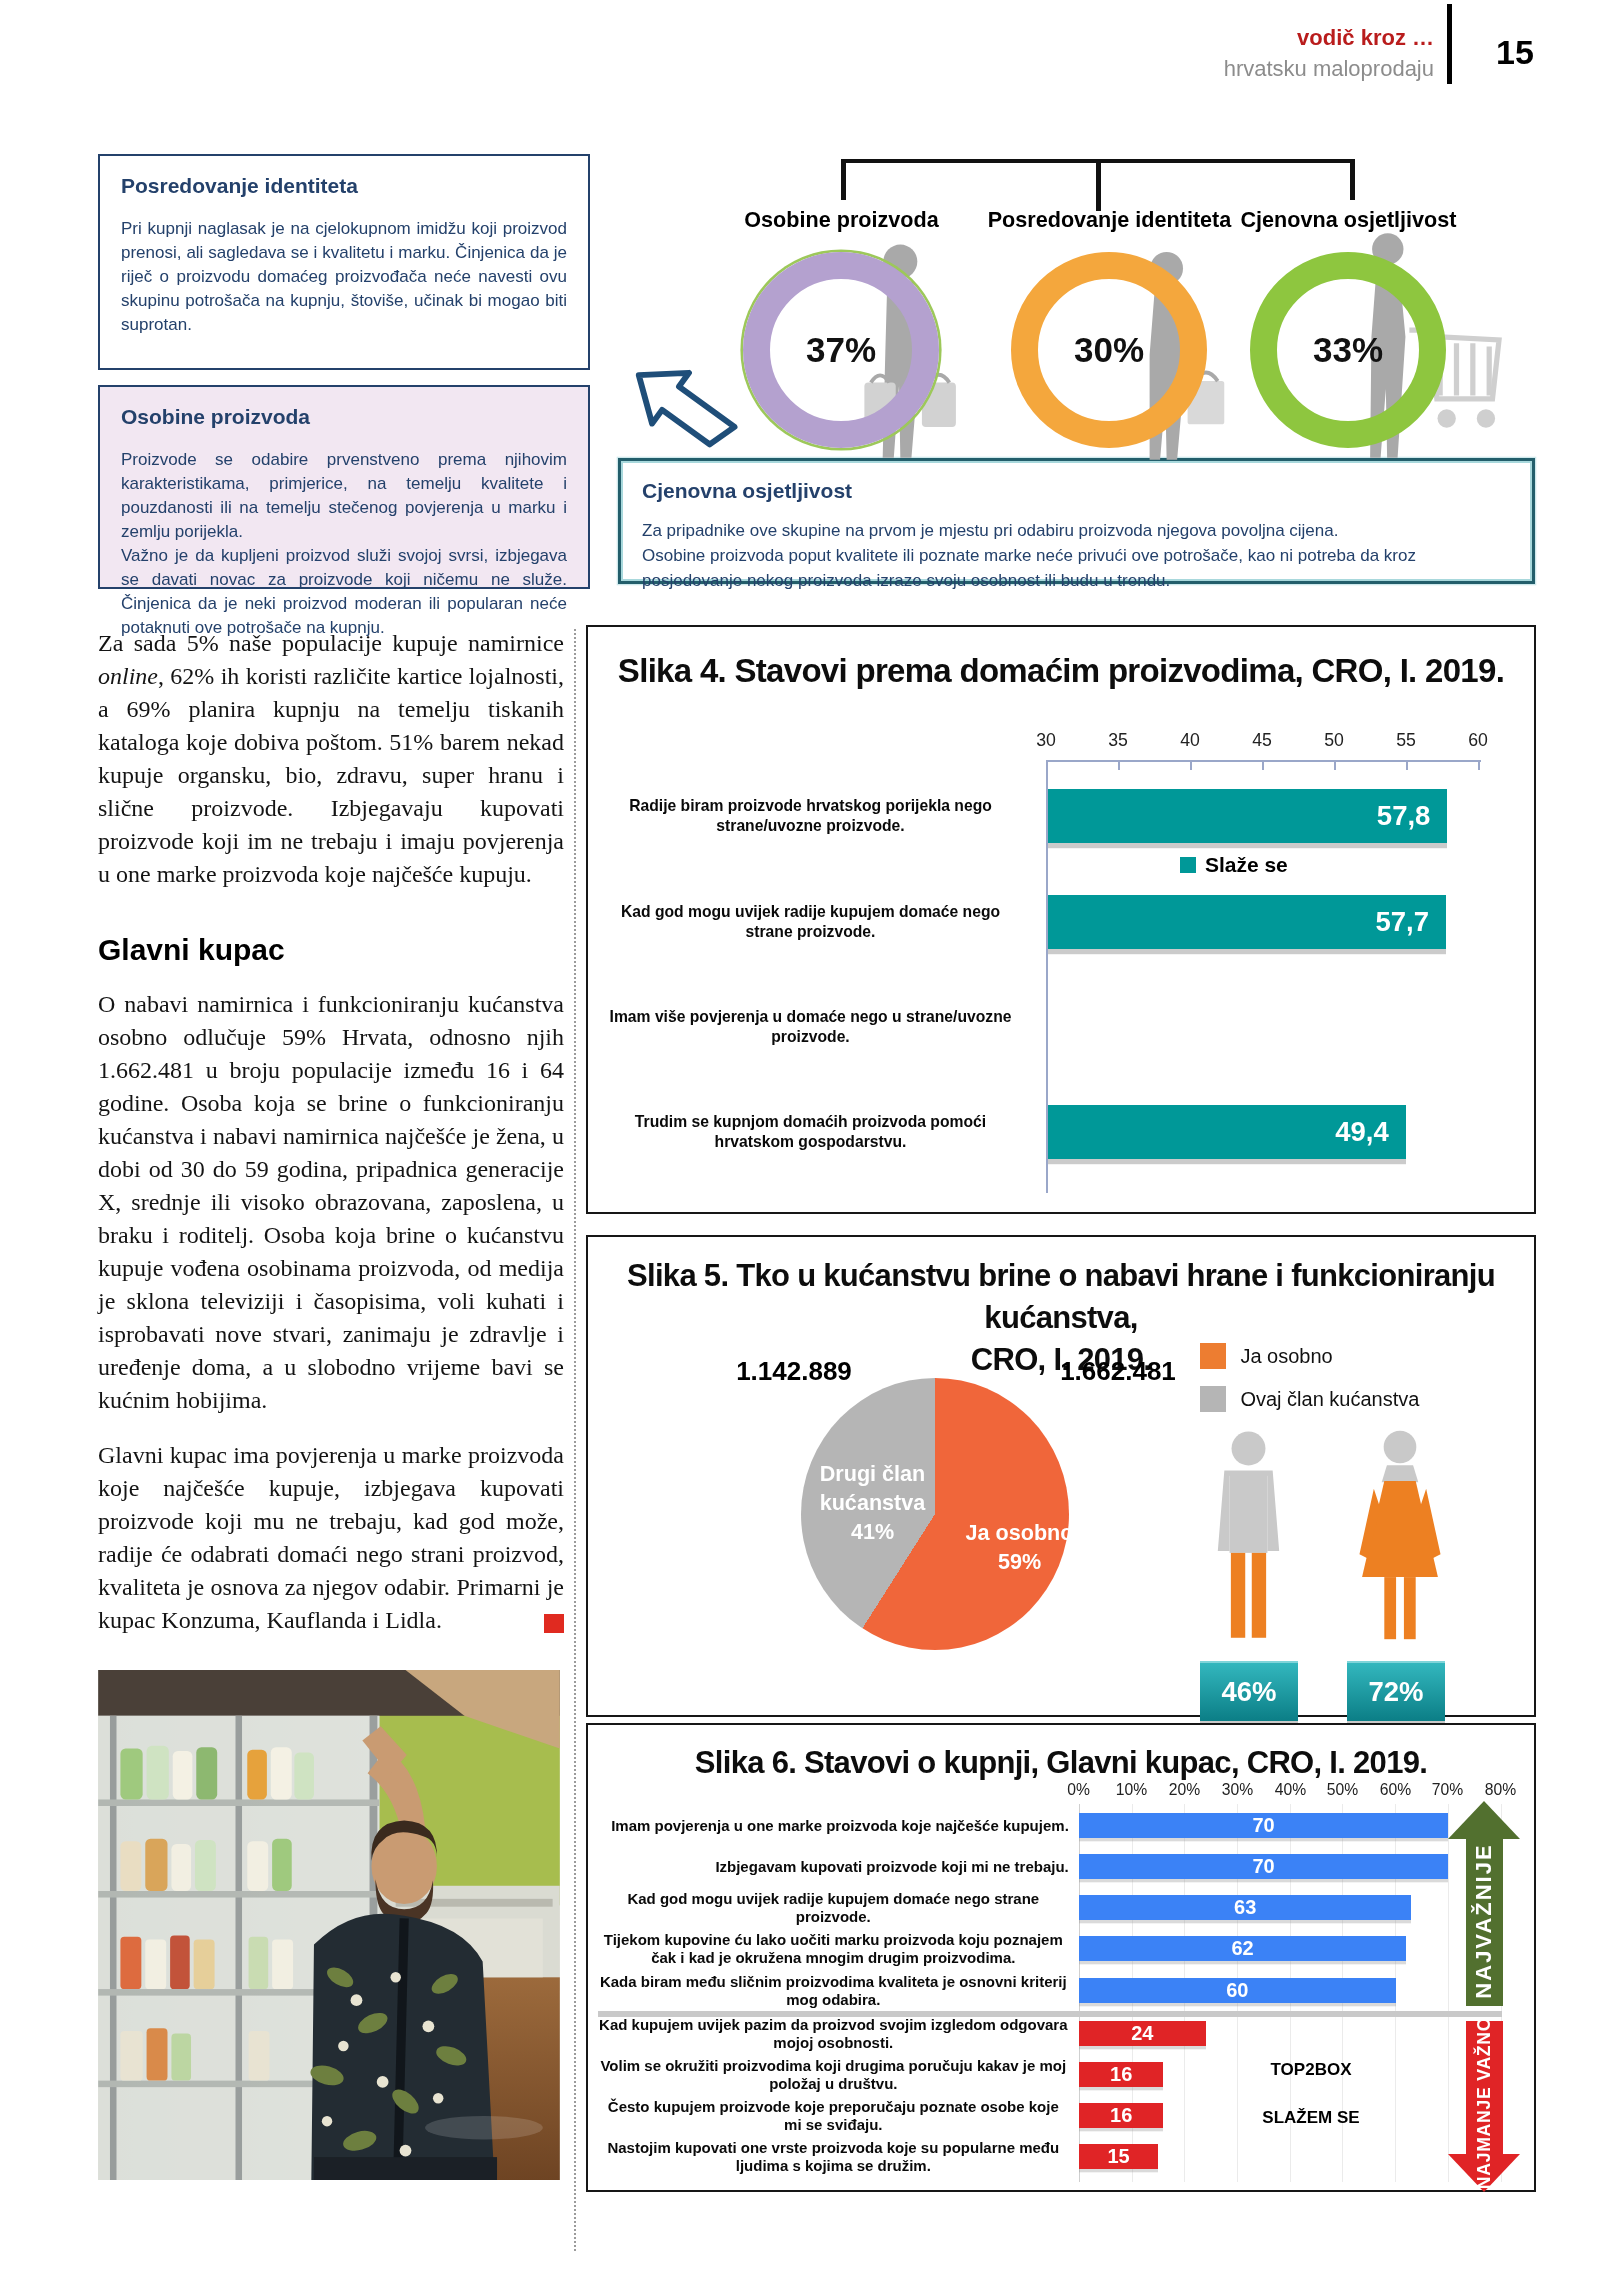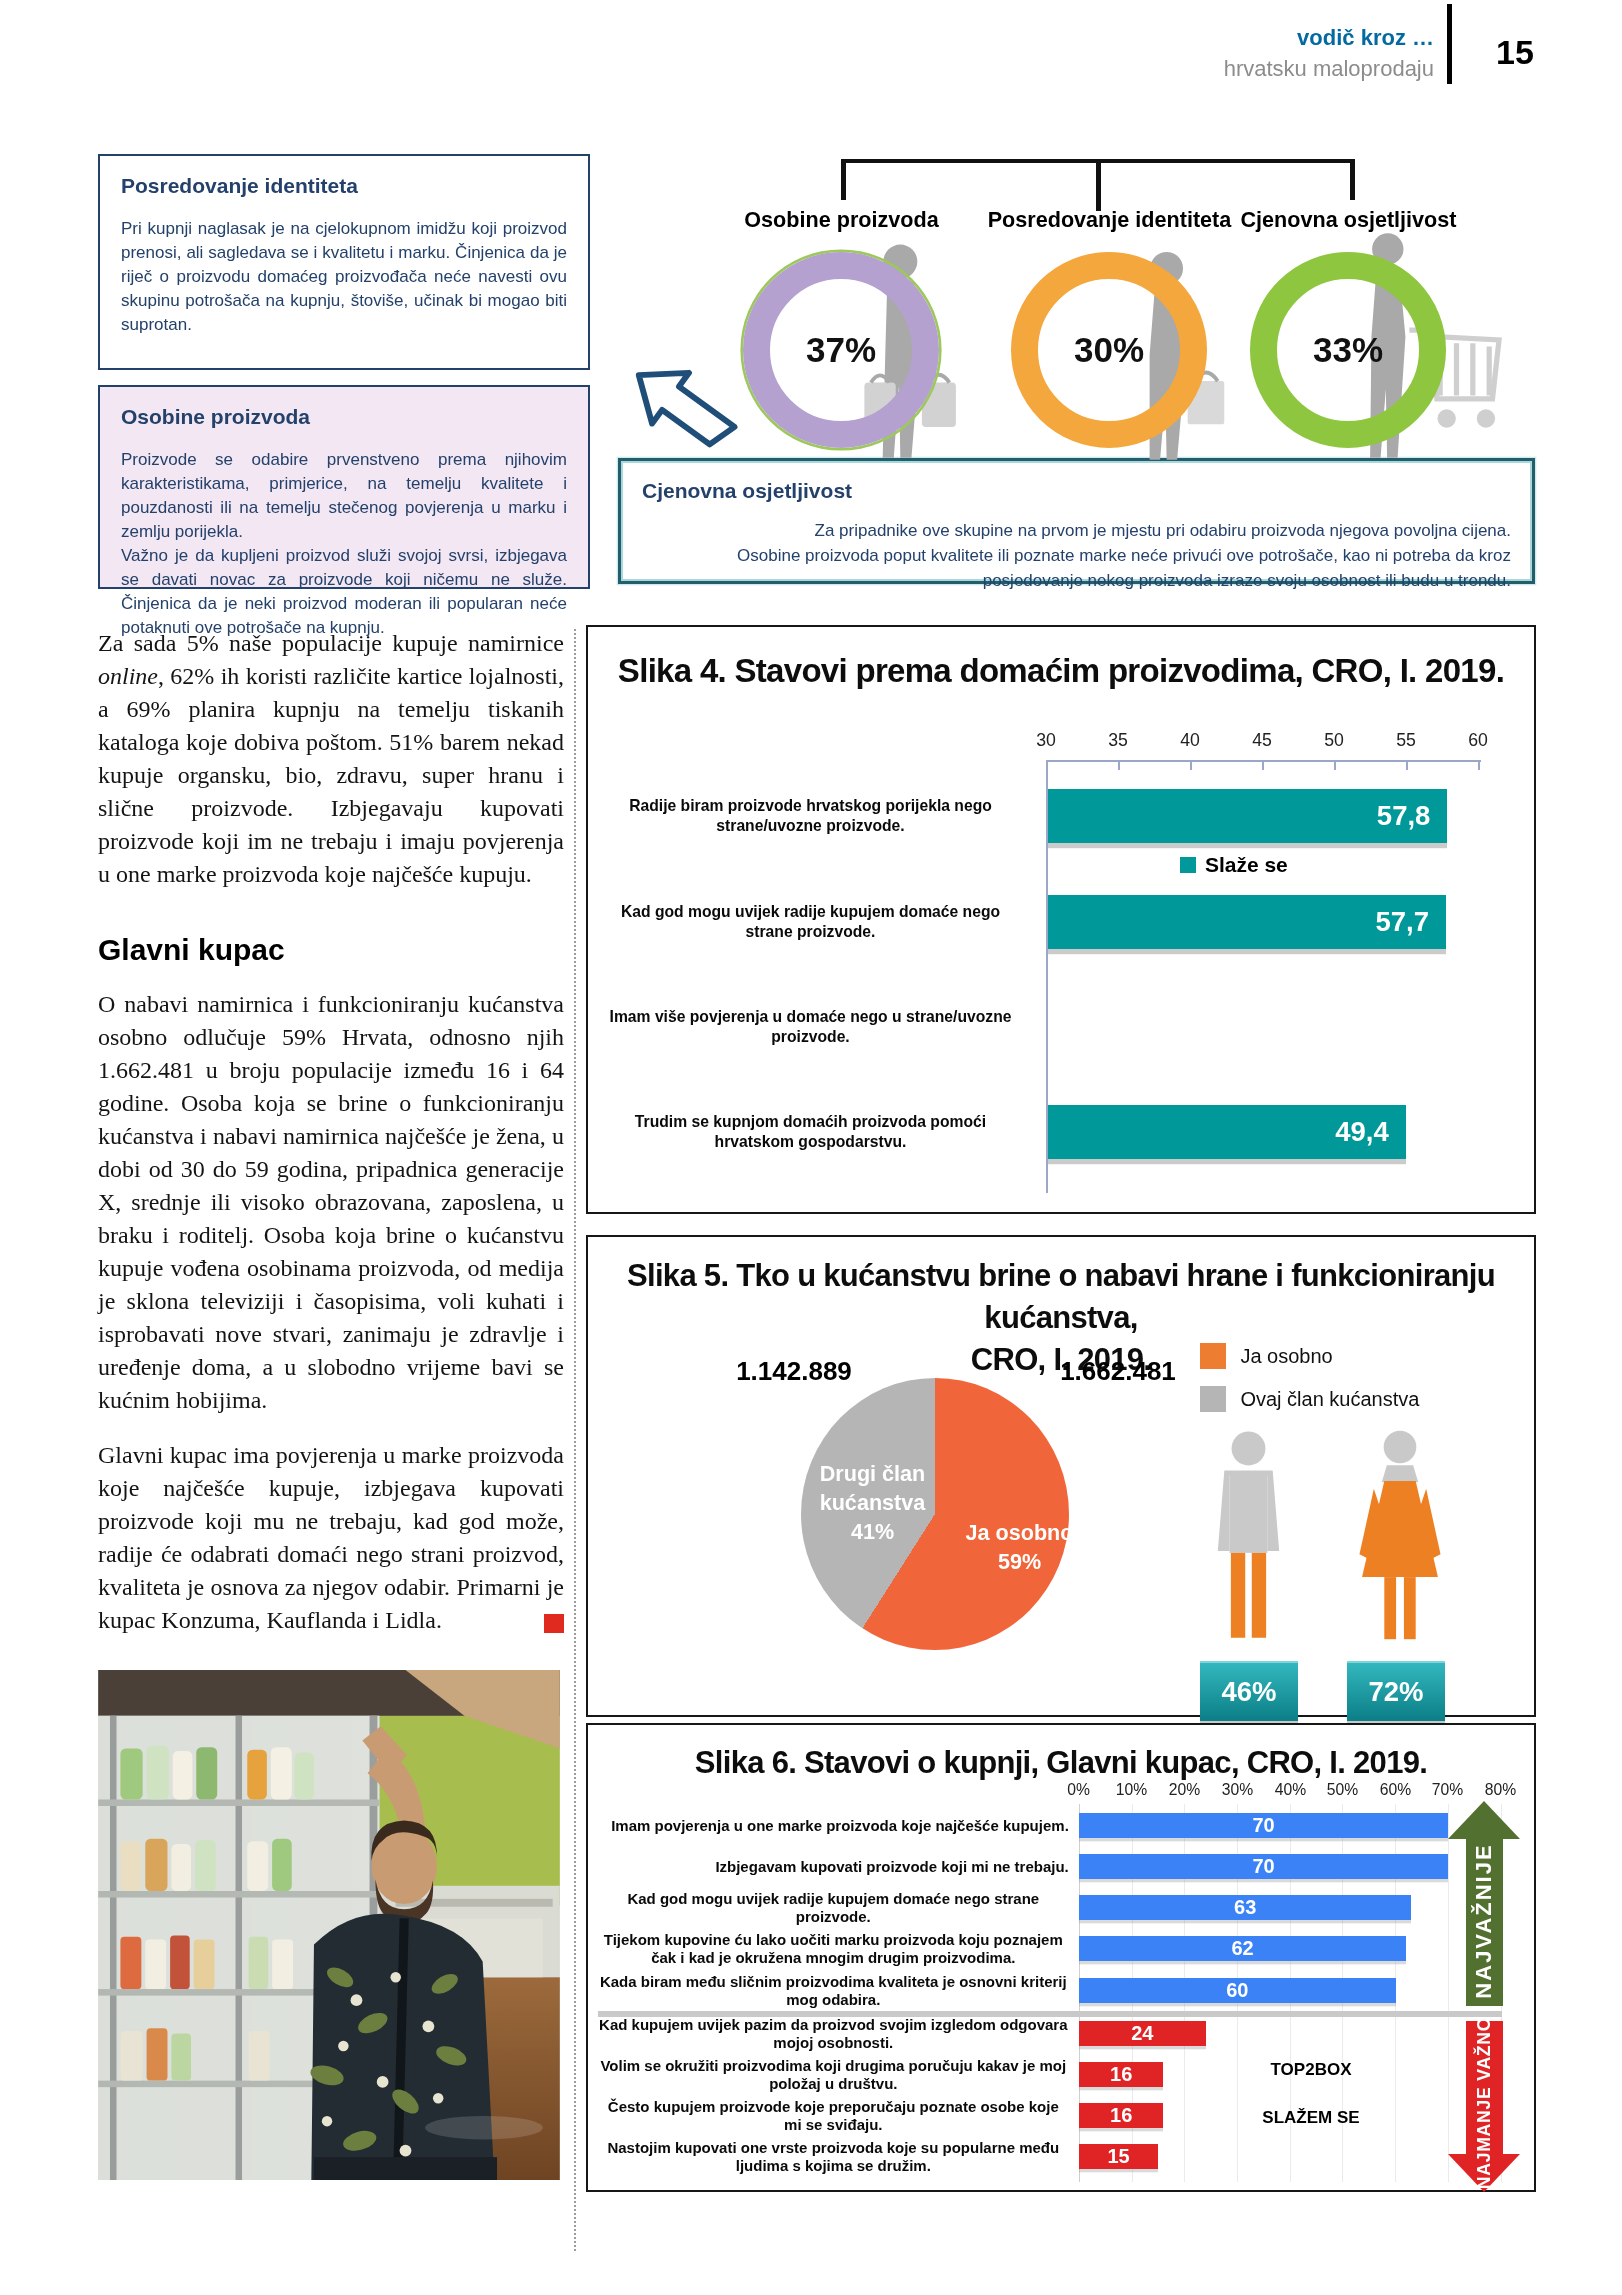--- a/index.html
+++ b/index.html
@@ -1,37 +1,37 @@
 <!DOCTYPE html>
 <html lang="hr" style="font-size:10.5px"><head>
 <meta charset="utf-8">
 <style>
   html,body{margin:0;padding:0;background:#e8e8e8;}
   #page{position:relative;width:1623px;height:2295px;background:#ffffff;overflow:hidden;
         font-family:"Liberation Sans",sans-serif;}
 
   
   .hdr{position:absolute;top:25px;left:982px;width:452px;text-align:right;}
-  .hdr .l1{font-weight:bold;font-size:22px;color:#0369a1;}
+  .hdr .l1{font-weight:bold;font-size:22px;color:#b91c1c;}
   .hdr .l2{font-size:22px;color:#8c8c8c;margin-top:5.2px;}
   .hdr-bar{position:absolute;left:1447px;top:3.9px;width:4.6px;height:80px;background:#000;}
   .hdr-num{position:absolute;left:1466px;top:33px;width:98px;text-align:center;
            font-weight:bold;font-size:34px;color:#000;}
 
   
   .ibox{position:absolute;box-sizing:border-box;border:2.6px solid #24416b;padding:18.3px 21px;
         color:#24416b;}
   .ibox h3{margin:0 0 18.3px 0;font-size:21px;}
   .ibox p{margin:0;font-size:17px;line-height:24px;text-align:justify;}
   #box1{left:98px;top:154px;width:492px;height:216px;background:#fff;}
   #box2{left:98px;top:385px;width:492px;height:204px;background:#f2e7f2;}
   #box3{left:618px;top:458px;width:917px;height:126px;background:#fff;
         border:3.3px solid #235e6b;box-shadow:inset 0 0 0 2px #a8d8dc, 0 0 0 1.3px #cfe9ec;}
   #box3 h3{margin:0 0 14.4px 0;}
-  #box3 p{text-align:right;line-height:25px;}
+  #box3 p{text-align:left;line-height:25px;}
 
   
   #segdiag{position:absolute;left:622px;top:147px;width:916px;height:313px;}
   .bk{position:absolute;background:#111;}
   .seglabel{position:absolute;top:60px;width:275px;text-align:center;
             font-weight:bold;font-size:21.6px;color:#000;}
   .sil{position:absolute;z-index:1;}
   .donut{position:absolute;top:105px;width:196px;height:196px;border-radius:50%;
          box-sizing:border-box;display:flex;align-items:center;justify-content:center;
          z-index:2;font-weight:bold;font-size:35px;color:#111;}

